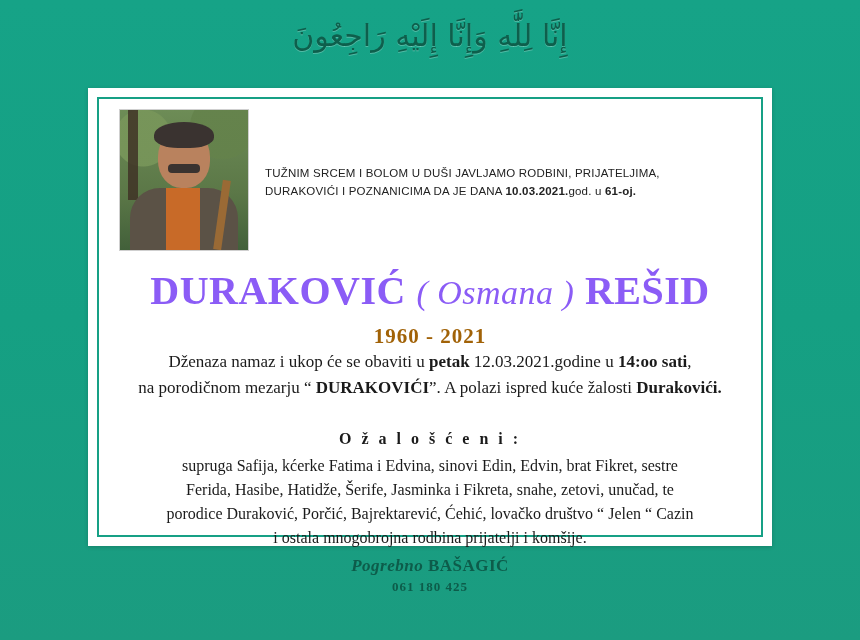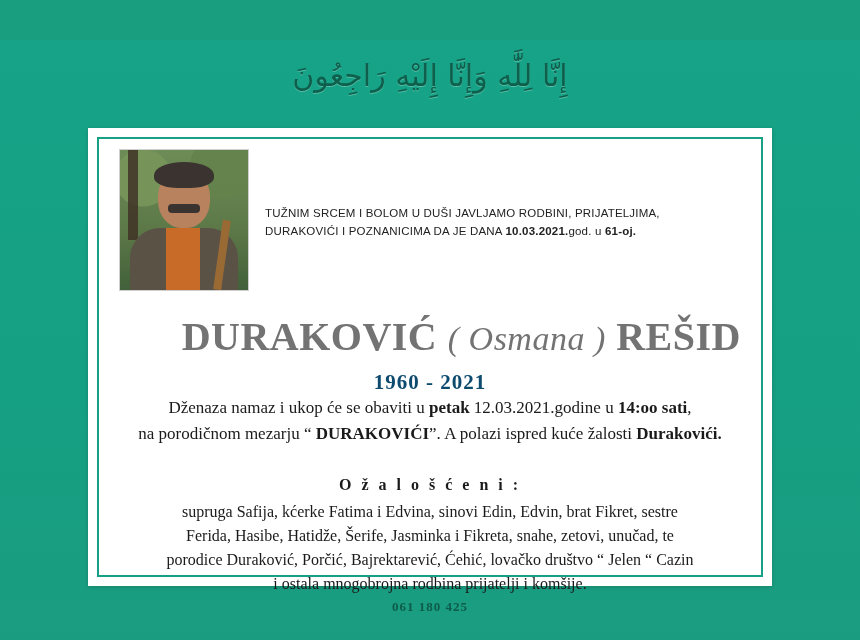--- a/index.html
+++ b/index.html
@@ -24,21 +24,20 @@
   .bismillah {
     text-align: center;
     color: #0e5f4c;
     font-size: 30px;
     letter-spacing: 1px;
     padding-top: 18px;
     height: 62px;
     font-family: "DejaVu Sans", sans-serif;
     text-shadow: 0 1px 0 rgba(255,255,255,0.25);
     direction: rtl;
-    margin-top: 40px;
   }
   .card-outer {
     position: absolute;
     left: 88px;
     top: 88px;
     width: 684px;
     height: 458px;
     background: #ffffff;
     border: 3px solid #ffffff;
     box-sizing: border-box;
@@ -143,38 +142,38 @@
     flex: 1 1 auto;
     padding-top: 56px;
     font-family: "Liberation Sans", sans-serif;
     font-size: 11.5px;
     line-height: 1.55;
     color: #222;
     letter-spacing: 0.2px;
   }
   .intro b { font-weight: bold; }
   .name {
-    text-align: right;
+    text-align: center;
     font-size: 40px;
     font-weight: bold;
-    color: #737373;
+    color: #8b5cf6;
     letter-spacing: 0.5px;
-    margin-top: 14px;
+    margin-top: 8px;
     white-space: nowrap;
   }
   .name .paren {
     font-weight: normal;
     font-style: italic;
     font-size: 34px;
   }
   .years {
     text-align: center;
     font-size: 21px;
     font-weight: bold;
-    color: #0c4a6e;
+    color: #a16207;
     margin-top: 10px;
     letter-spacing: 1px;
   }
   .body-text {
     text-align: center;
     font-size: 17px;
     color: #1a1a1a;
     line-height: 1.5;
   }
   .body-text b { font-weight: bold; }
@@ -269,16 +268,19 @@
         <div>supruga Safija, kćerke Fatima i Edvina, sinovi  Edin, Edvin, brat Fikret, sestre</div>
         <div>Ferida, Hasibe, Hatidže, Šerife, Jasminka i Fikreta, snahe, zetovi, unučad, te</div>
         <div>porodice Duraković, Porčić, Bajrektarević, Ćehić, lovačko društvo “ Jelen “ Cazin</div>
         <div>i ostala mnogobrojna rodbina prijatelji i komšije.</div>
       </div>
 
     </div>
   </div>
 
   <div class="footer">
+    <div class="agency">
+      <span>Pogrebno </span><b>BAŠAGIĆ</b>
+    </div>
     <div class="phone">061 180 425</div>
   </div>
 
 </div>
 
 </body></html>

